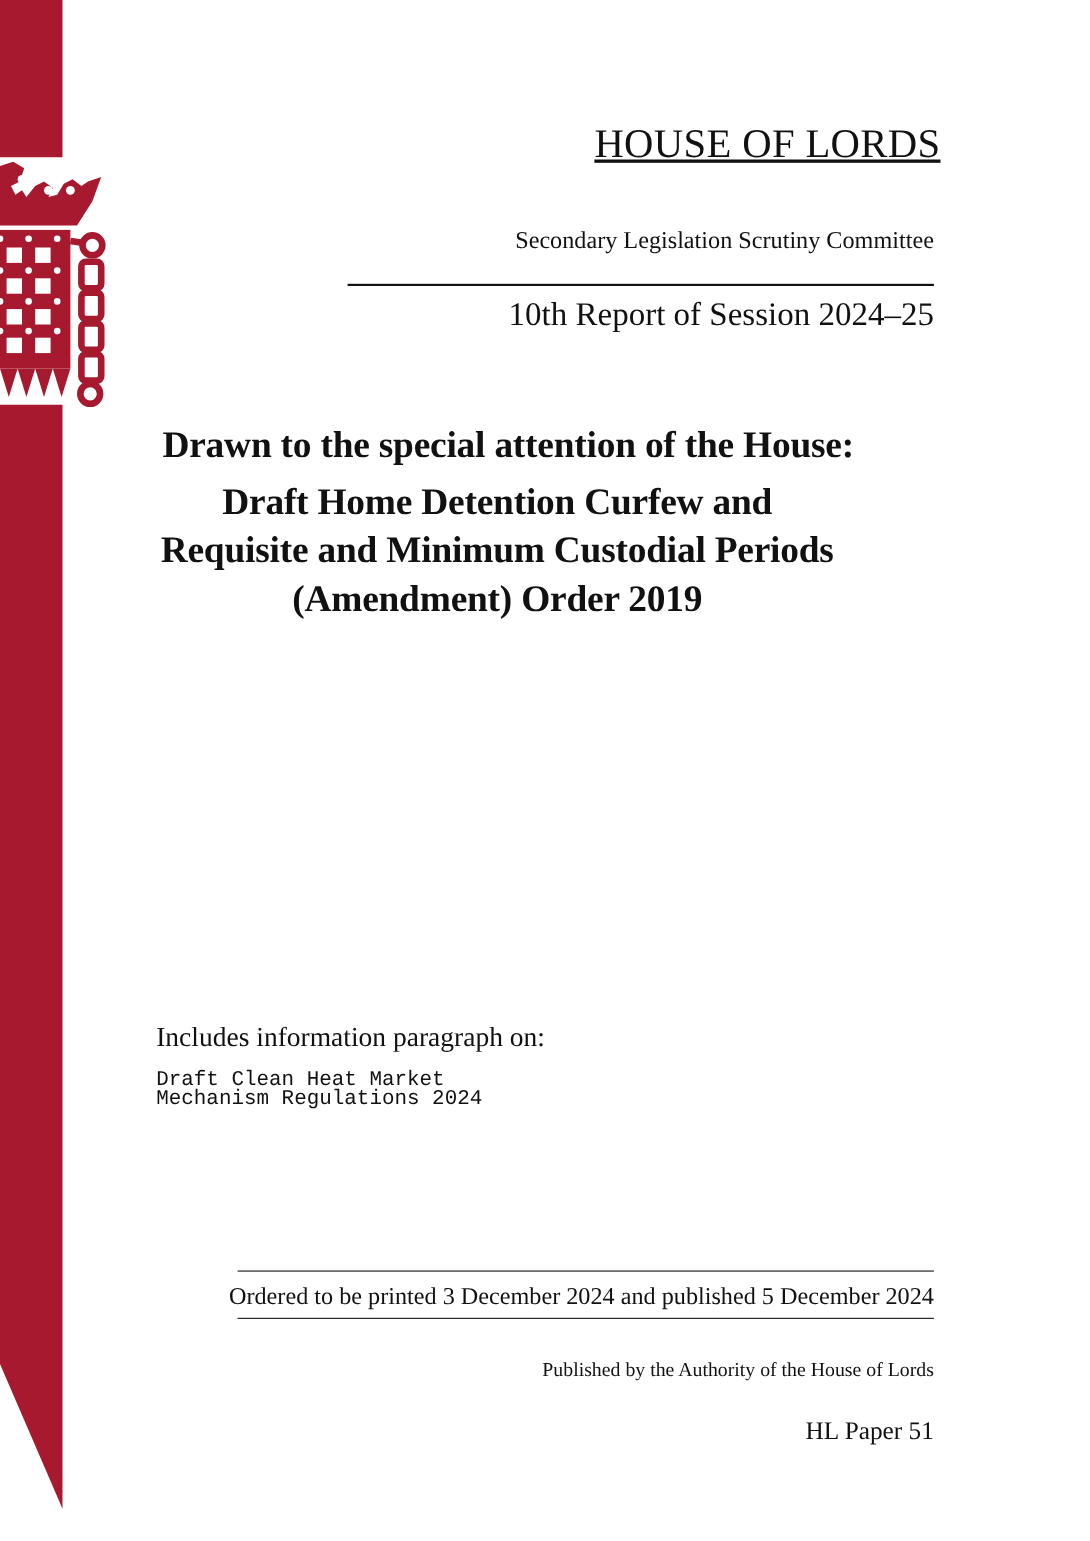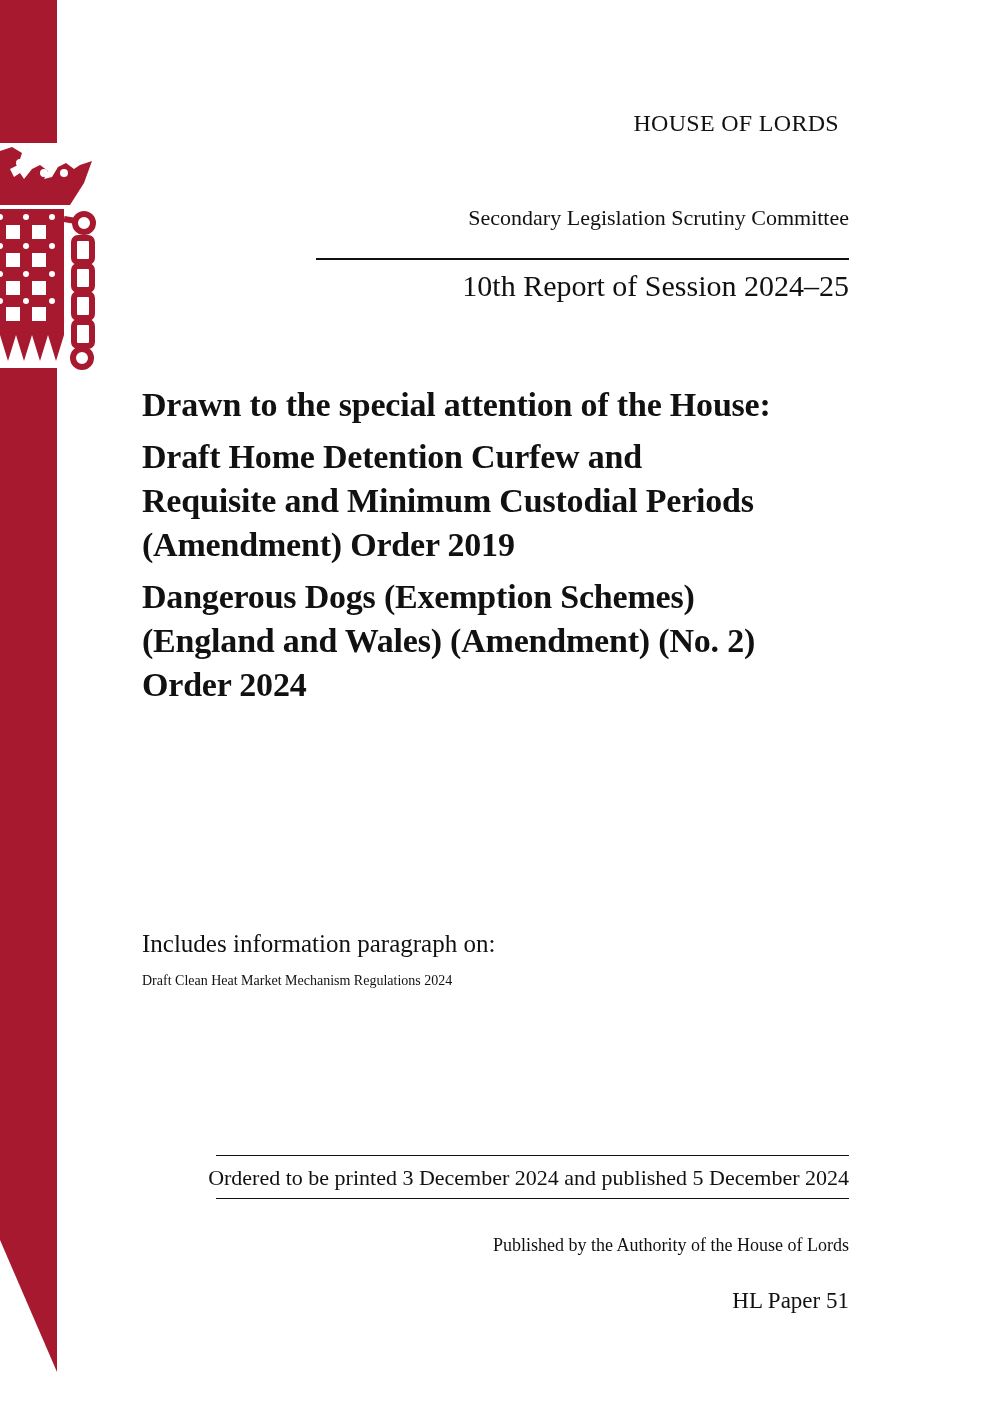--- a/index.html
+++ b/index.html
@@ -1,26 +1,26 @@
 <!DOCTYPE html>
 <html><head>
 <meta charset="utf-8">
 <style>
   html, body { margin: 0; padding: 0; background: #ffffff; }
   body { width: 991px; height: 1401px; position: relative; overflow: hidden; font-family: "Liberation Serif", "DejaVu Serif", serif; color: #111; }
   .band { position: absolute; left: 0; top: 0; width: 57px; height: 1401px; }
   .crest { position: absolute; left: 0; top: 143px; }
-  .house { position: absolute; right: 152px; top: 110px; font-size: 24px; letter-spacing: 0.3px; }
+  .house { position: absolute; right: 136px; top: 110px; font-size: 37px; letter-spacing: 0.3px; text-decoration: underline; }
   .committee { position: absolute; right: 142px; top: 205px; font-size: 22px; }
   .rule-top { position: absolute; left: 316px; width: 533px; top: 258px; height: 0; border-top: 2px solid #111; }
   .session { position: absolute; right: 142px; top: 269px; font-size: 30px; }
   .main-titles { position: absolute; left: 142px; top: 383px; width: 700px; }
-  .main-titles .t { font-weight: bold; font-size: 34px; line-height: 44px; margin: 0 0 8px 0; letter-spacing: -0.2px; }
+  .main-titles .t { font-weight: bold; font-size: 34px; line-height: 44px; margin: 0 0 8px 0; letter-spacing: -0.2px; text-align: center; }
   .info-head { position: absolute; left: 142px; top: 930px; font-size: 25px; }
-  .info-item { position: absolute; left: 142px; top: 972px; font-size: 14px; line-height: 18px; width: 320px; }
+  .info-item { position: absolute; left: 142px; top: 972px; font-size: 19px; line-height: 18px; width: 320px; font-family: Liberation Mono, monospace; }
   .rule-a { position: absolute; left: 216px; width: 633px; top: 1155px; border-top: 1.5px solid #111; }
   .ordered { position: absolute; right: 142px; top: 1165px; font-size: 22px; }
   .rule-b { position: absolute; left: 216px; width: 633px; top: 1198px; border-top: 1.5px solid #111; }
   .published { position: absolute; right: 142px; top: 1235px; font-size: 18px; }
   .paper { position: absolute; right: 142px; top: 1288px; font-size: 23px; }
 </style>
 </head>
 <body>
 
 <svg class="band" width="57" height="1401" viewBox="0 0 57 1401">
@@ -75,21 +75,20 @@
 </svg>
 
 <div class="house">HOUSE OF LORDS</div>
 <div class="committee">Secondary Legislation Scrutiny Committee</div>
 <div class="rule-top"></div>
 <div class="session">10th Report of Session 2024–25</div>
 
 <div class="main-titles">
   <div class="t" style="width:640px">Drawn to the special attention of the House:</div>
   <div class="t" style="width:620px">Draft Home Detention Curfew and Requisite and Minimum Custodial Periods (Amendment) Order 2019</div>
-  <div class="t" style="width:680px">Dangerous Dogs (Exemption Schemes) (England and Wales) (Amendment) (No. 2) Order 2024</div>
 </div>
 
 <div class="info-head">Includes information paragraph on:</div>
 <div class="info-item">Draft Clean Heat Market Mechanism Regulations 2024</div>
 
 <div class="rule-a"></div>
 <div class="ordered">Ordered to be printed 3 December 2024 and published 5 December 2024</div>
 <div class="rule-b"></div>
 <div class="published">Published by the Authority of the House of Lords</div>
 <div class="paper">HL Paper 51</div>

